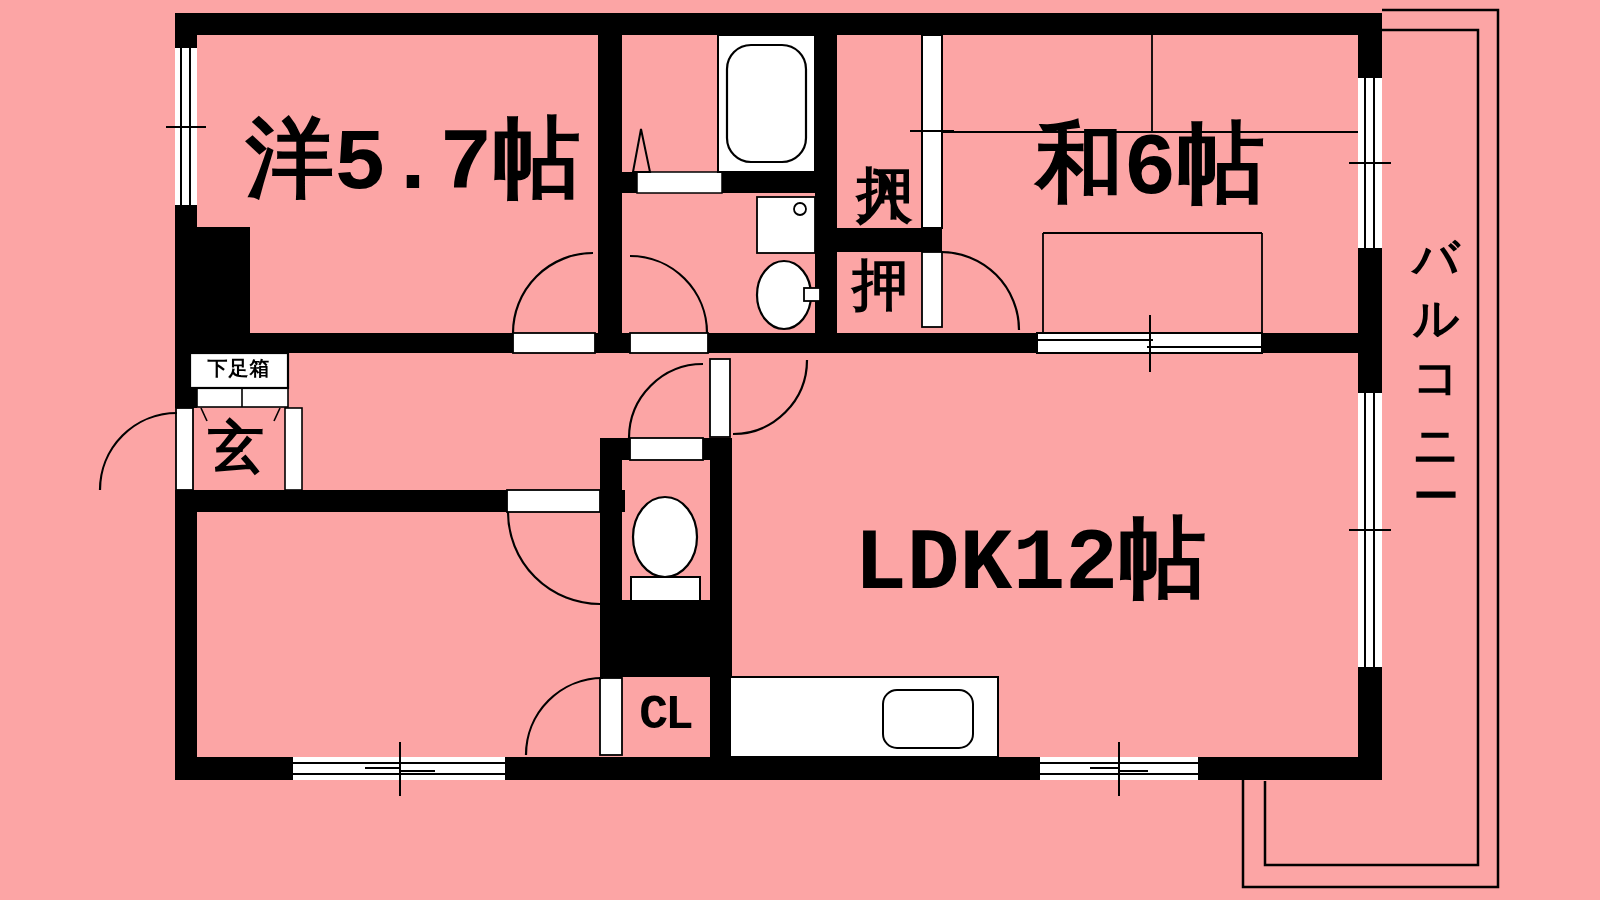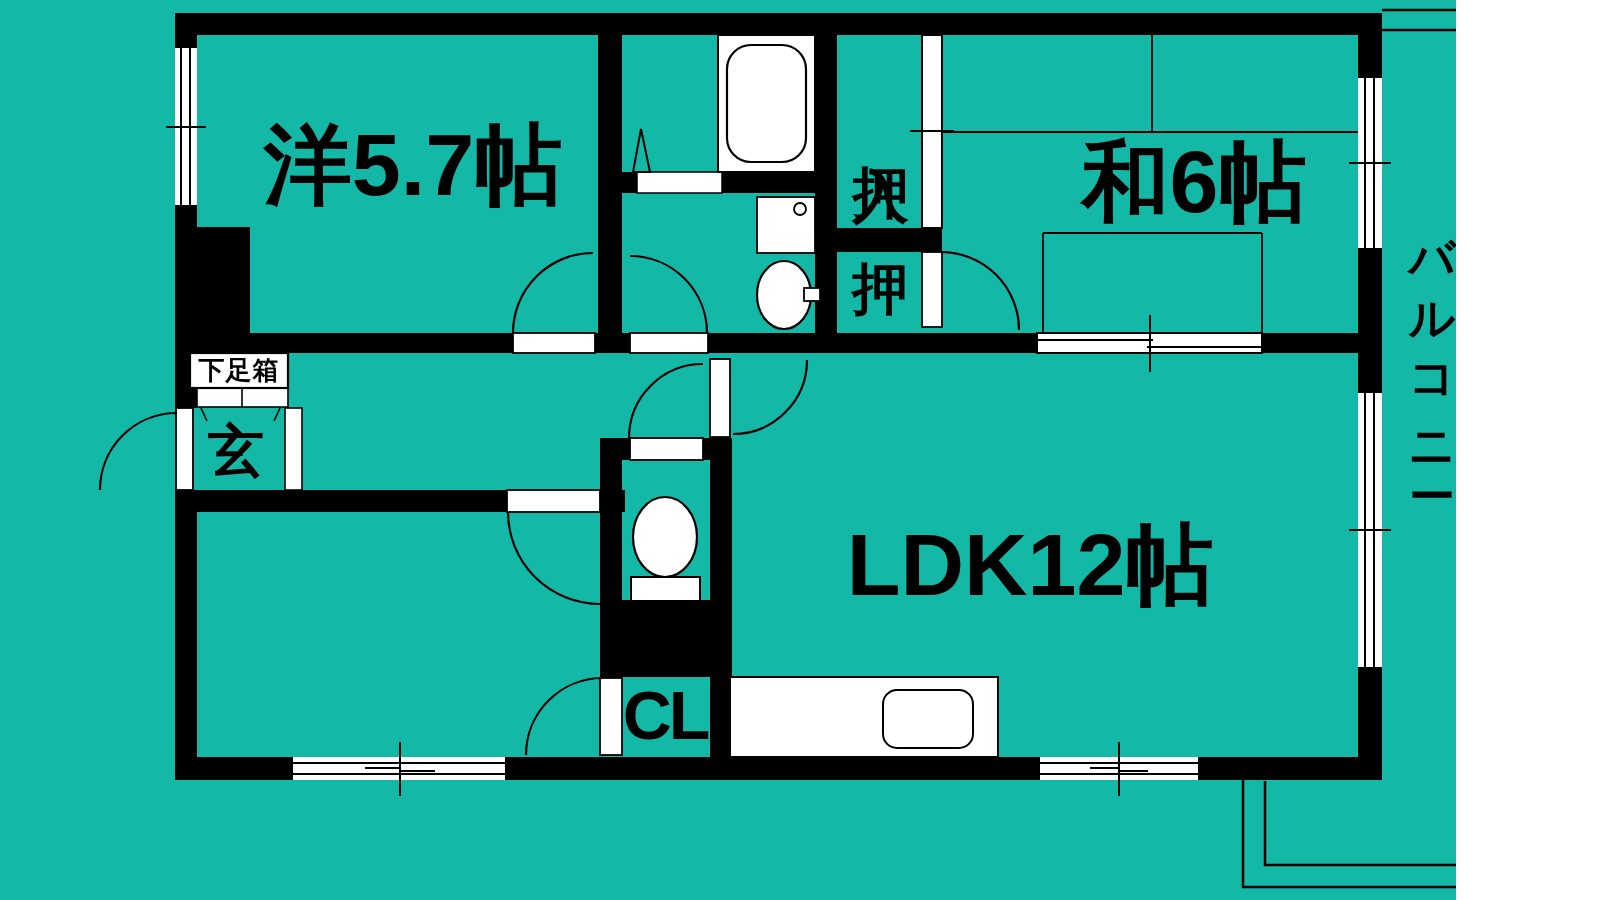--- a/index.html
+++ b/index.html
@@ -1,25 +1,25 @@
 <!DOCTYPE html>
 <html><head>
 <meta charset="utf-8">
 <style>
   html,body{margin:0;padding:0;background:#fff;}
-  .floorplan{position:relative;width:1456px;height:900px;background:#14b8a6;overflow:hidden;
-             font-family:Liberation Sans, sans-serif;}
+  .floorplan{position:relative;width:1600px;height:900px;background:#fca5a5;overflow:hidden;
+             font-family:Liberation Mono, monospace;}
   .floorplan svg{position:absolute;left:0;top:0;}
   .lbl{position:absolute;transform:translate(-50%,-50%);color:#000;font-weight:700;
        white-space:nowrap;line-height:1;}
   .lbl.vert{writing-mode:vertical-rl;text-orientation:upright;}
   .fs-big{font-size:88px;}
   .fs-mid{font-size:56px;}
-  .fs-cl{font-size:68px;letter-spacing:-3px;}
-  .fs-small{font-size:26px;letter-spacing:1px;}
+  .fs-cl{font-size:48px;letter-spacing:-3px;}
+  .fs-small{font-size:20px;letter-spacing:1px;}
   .fs-balcony{font-size:46px;letter-spacing:14px;}
 </style>
 </head>
 <body>
 
 <div class="floorplan">
 
   <svg width="1600" height="900" viewBox="0 0 1600 900">
 
     <g fill="none" stroke="#000" stroke-width="2.5">
@@ -207,21 +207,21 @@
         <line x1="1043" y1="233" x2="1262" y2="233"></line>
         <line x1="1043" y1="233" x2="1043" y2="333"></line>
         <line x1="1262" y1="233" x2="1262" y2="333"></line>
       </g>
 
       <rect x="190" y="353" width="98" height="35" stroke-width="2.2" fill="#fff"></rect>
     </g>
   </svg>
 
   <div class="lbl fs-big" style="left:413px;top:165px;">洋5.7帖</div>
-  <div class="lbl fs-big" style="left:1150px;top:182px;margin-left:44px;">和6帖</div>
+  <div class="lbl fs-big" style="left:1150px;top:170px;">和6帖</div>
   <div class="lbl fs-big" style="left:1030px;top:537px;margin-top:28px;">LDK12帖</div>
   <div class="lbl vert fs-balcony" style="left:1433px;top:345px;">バルコニー</div>
   <div class="lbl fs-mid" style="left:236px;top:451px;">玄</div>
   <div class="lbl fs-small" style="left:239px;top:370px;">下足箱</div>
   <div class="lbl vert fs-mid" style="left:881px;top:121px;">押入</div>
   <div class="lbl fs-mid" style="left:880px;top:289px;">押</div>
   <div class="lbl fs-cl" style="left:665px;top:715px;">CL</div>
 </div>
 
 </body></html>

